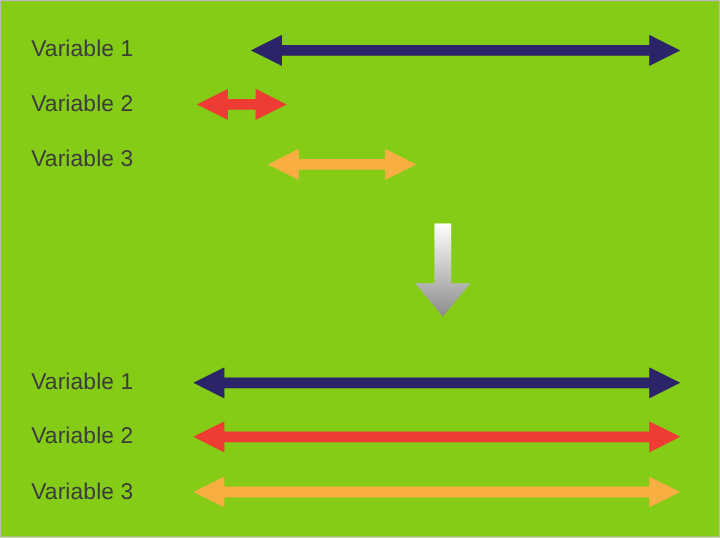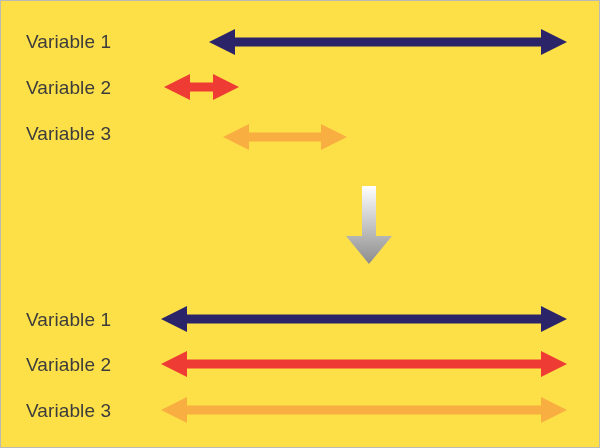--- a/index.html
+++ b/index.html
@@ -7,21 +7,21 @@
     padding: 0;
     background: #ffffff;
   }
   body {
     font-family: "Liberation Sans", "DejaVu Sans", sans-serif;
   }
   .canvas {
     position: relative;
     width: 600px;
     height: 448px;
-    background: #fde047;
+    background: #84cc16;
     border: 1px solid #b9b9b9;
     box-sizing: border-box;
     overflow: hidden;
   }
   .var-label {
     position: absolute;
     font-size: 19px;
     font-weight: 400;
     color: #3c3c3c;
     letter-spacing: 0.1px;

